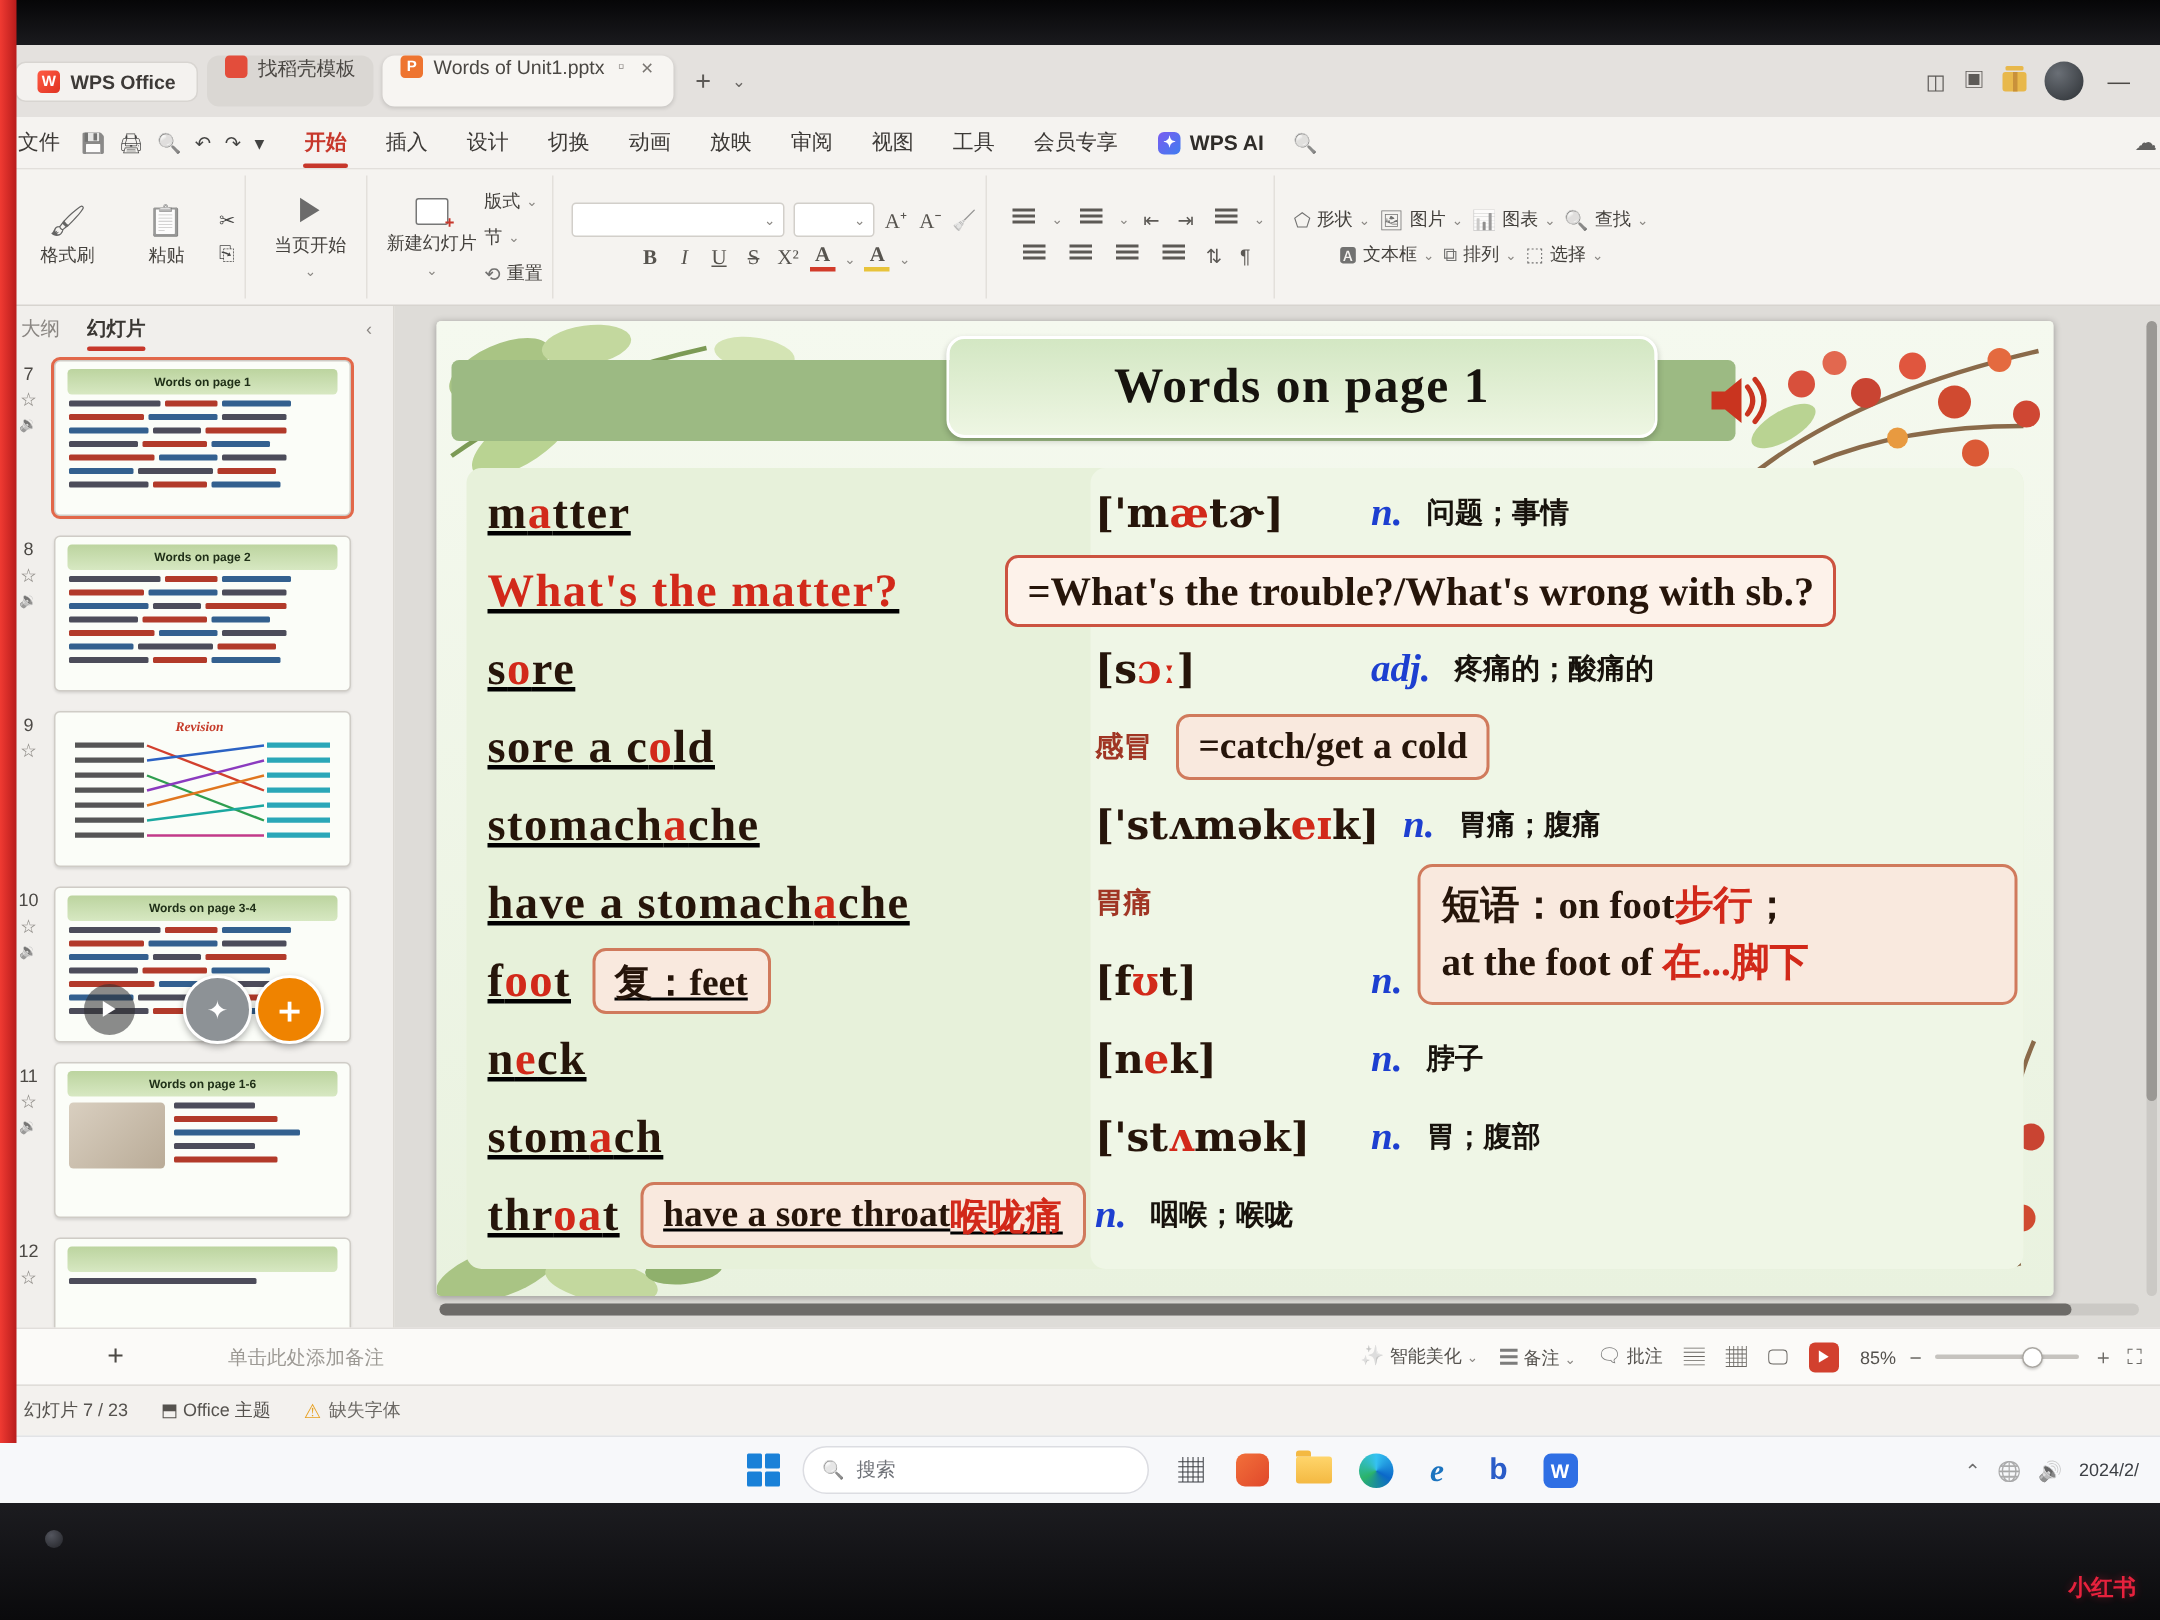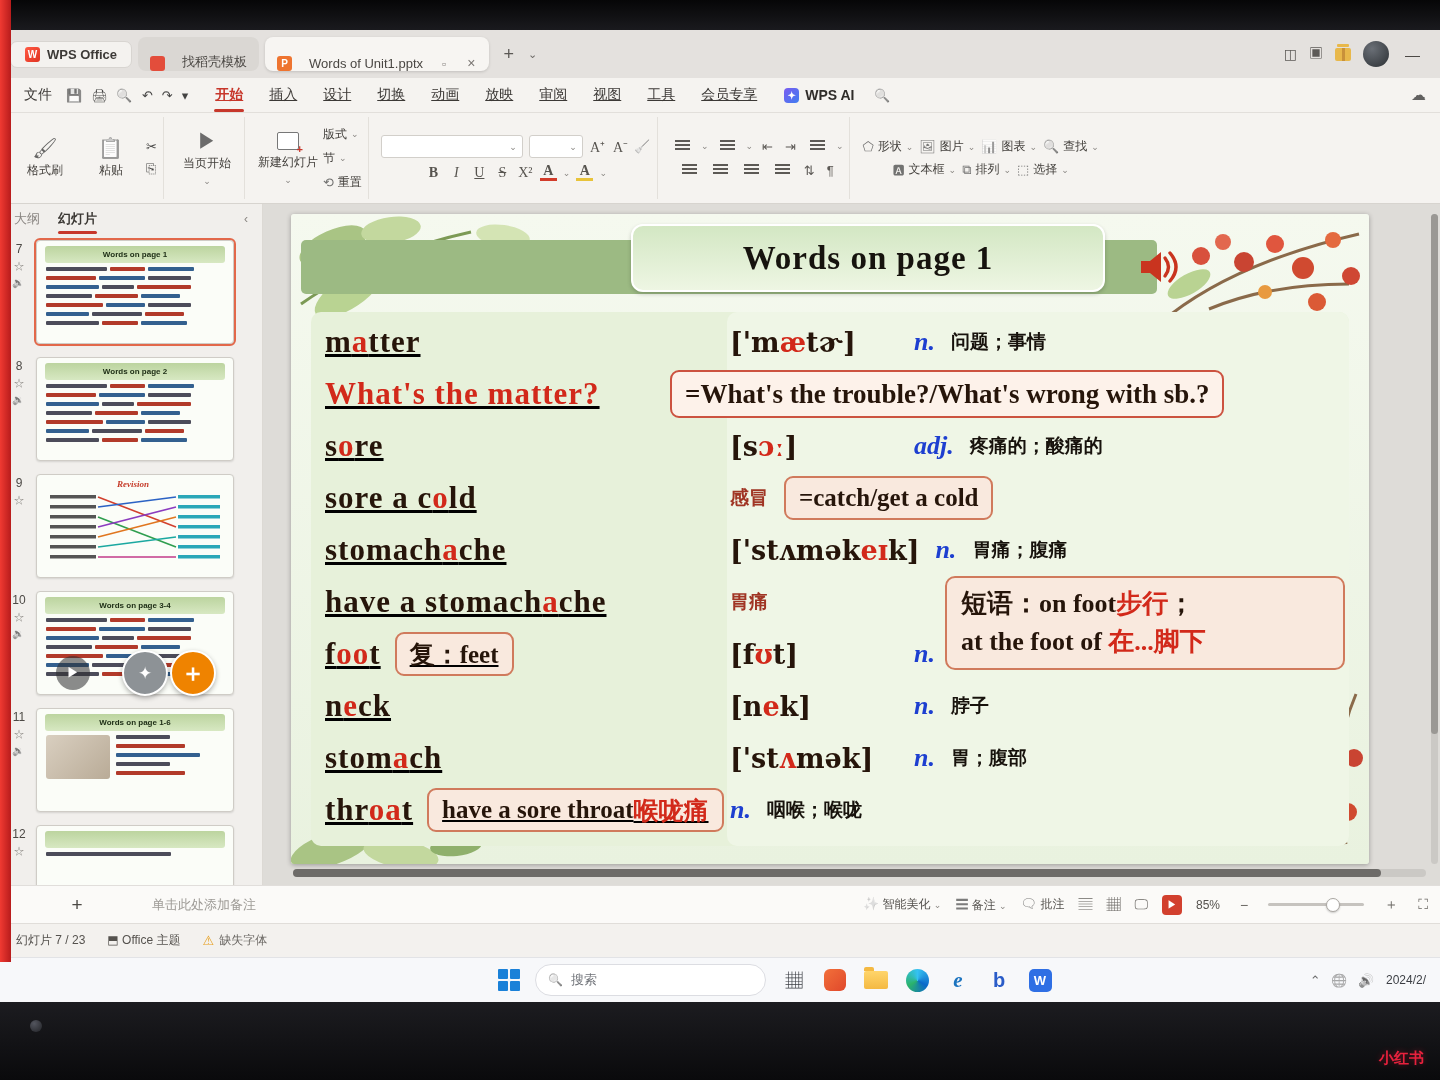--- a/index.html
+++ b/index.html
@@ -21,45 +21,45 @@
   
   .screen{position:absolute;left:0;top:30px;width:1440px;height:972px;background:#e9e7e4;
           display:flex;flex-direction:column;z-index:4;}
 
   
   .titlebar{height:48px;background:#e4e1de;display:flex;align-items:center;padding:0 10px;gap:6px;flex:0 0 auto;}
   .tb-app{display:flex;align-items:center;gap:7px;background:#f4f2ef;border:1px solid #d8d5d1;
           border-radius:7px;padding:5px 14px;font-size:13px;font-weight:bold;color:#3d3a37;}
   .wps-logo{width:15px;height:15px;border-radius:3px;background:linear-gradient(135deg,#ff5a43,#e03322);
           color:#fff;font-size:10px;font-weight:bold;display:flex;align-items:center;justify-content:center;}
-  .tb-tab{display:flex;align-items:flex-end;gap:17px;height:34px;padding:0 12px;border-radius:8px;
+  .tb-tab{display:flex;align-items:flex-start;gap:7px;height:34px;padding:0 12px;border-radius:8px;
           background:#dad7d3;color:#4a4743;font-size:13px;}
   .tb-tab.active{background:#f7f5f2;box-shadow:0 1px 3px rgba(0,0,0,.15);}
   .docer-ico{width:15px;height:15px;border-radius:3px;background:#e34d3b;}
   .ppt-ico{width:15px;height:15px;border-radius:3px;background:#ee7430;color:#fff;font-size:10px;
           font-weight:bold;display:flex;align-items:center;justify-content:center;}
   .tb-mini{color:#8a8683;font-size:12px;padding:0 2px;}
   .tb-x{color:#7a7672;font-size:14px;padding:0 2px;}
   .tb-plus{font-size:18px;color:#5b5855;padding:0 8px;}
   .tb-caret{font-size:11px;color:#6c6966;}
   .tb-right{margin-left:auto;display:flex;align-items:center;gap:12px;padding-right:6px;}
   .wicon{color:#5d5a57;font-size:14px;}
   .gift{width:16px;height:13px;background:#e8b84b;position:relative;border-radius:2px;}
   .gift:before{content:"";position:absolute;left:50%;top:0;bottom:0;width:3px;margin-left:-1.5px;background:#c9913a;}
   .gift:after{content:"";position:absolute;top:-4px;left:2px;right:2px;height:3px;background:#e8b84b;border-radius:1px;}
   .avatar{width:26px;height:26px;border-radius:50%;background:radial-gradient(circle at 35% 30%,#6a6f76,#2c3034);}
   .minimize{font-size:15px;color:#4c4946;padding:0 4px;}
 
   
-  .menubar{height:34px;background:#f5f3f0;display:flex;align-items:center;padding:0 14px;gap:4px;
+  .menubar{height:34px;background:#f5f3f0;display:flex;align-items:center;padding:0 2px;gap:4px;
            border-bottom:1px solid #e2dfdb;flex:0 0 auto;}
   .mfile{font-size:14px;color:#3c3936;padding:0 10px;}
   .qicons{display:flex;gap:9px;align-items:center;margin-right:10px;}
   .qi{font-size:13px;filter:grayscale(1);opacity:.72;}
-  .menu-tab{font-size:14px;color:#3c3936;padding:5px 13px;position:relative;text-decoration:underline;}
+  .menu-tab{font-size:14px;color:#3c3936;padding:5px 13px;position:relative;}
   .menu-tab.active{color:#c7372b;font-weight:bold;}
   .menu-tab.active:after{content:"";position:absolute;left:12px;right:12px;bottom:-3px;height:3px;background:#c7372b;border-radius:2px;}
   .wpsai{display:flex;align-items:center;gap:6px;font-size:14px;font-weight:bold;color:#2f2c29;padding:0 10px;}
   .ai-ico{width:15px;height:15px;border-radius:4px;background:linear-gradient(135deg,#7a5cf0,#3f7df0);
           color:#fff;font-size:10px;display:flex;align-items:center;justify-content:center;}
   .msearch{font-size:13px;filter:grayscale(1);opacity:.7;padding:0 6px;}
   .mcloud{margin-left:auto;font-size:15px;filter:grayscale(1);opacity:.6;}
 
   
   .ribbon{height:82px;background:#f5f3f0;border-bottom:1px solid #d7d4cf;display:flex;align-items:stretch;
@@ -163,21 +163,21 @@
   
   .notesbar{height:37px;background:#fbfaf8;border-top:1px solid #e1dedb;display:flex;align-items:center;
             padding:0 12px;gap:10px;flex:0 0 auto;}
   .add-slide{width:130px;text-align:center;font-size:19px;color:#4c4945;}
   .notes-ph{font-size:13px;color:#9d9a95;}
   .belt{margin-left:auto;display:flex;align-items:center;gap:14px;font-size:12px;color:#55524e;}
   .belt .bico{font-size:13px;filter:grayscale(1);opacity:.75;}
   .view-ic{font-size:14px;color:#6b6864;}
   .play-red{width:20px;height:20px;border-radius:4px;background:#d2402e;color:#fff;font-size:10px;
             display:flex;align-items:center;justify-content:center;}
-  .zoomwrap{display:flex;align-items:center;gap:20px;}
+  .zoomwrap{display:flex;align-items:center;gap:9px;}
   .ztrack{width:96px;height:3px;background:#c6c3bf;border-radius:2px;position:relative;}
   .zknob{position:absolute;left:58px;top:-5px;width:12px;height:12px;border-radius:50%;background:#fff;
          border:1px solid #aaa7a2;box-shadow:0 1px 2px rgba(0,0,0,.2);}
 
   
   .statusbar{height:33px;background:#f3f1ee;border-top:1px solid #e0ddd9;display:flex;align-items:center;
              padding:0 16px;gap:22px;font-size:12px;color:#55524e;flex:0 0 auto;}
   .warn{color:#6b6864;display:flex;align-items:center;gap:5px;}
   .warn .wi{color:#e7a021;font-size:13px;}
 

